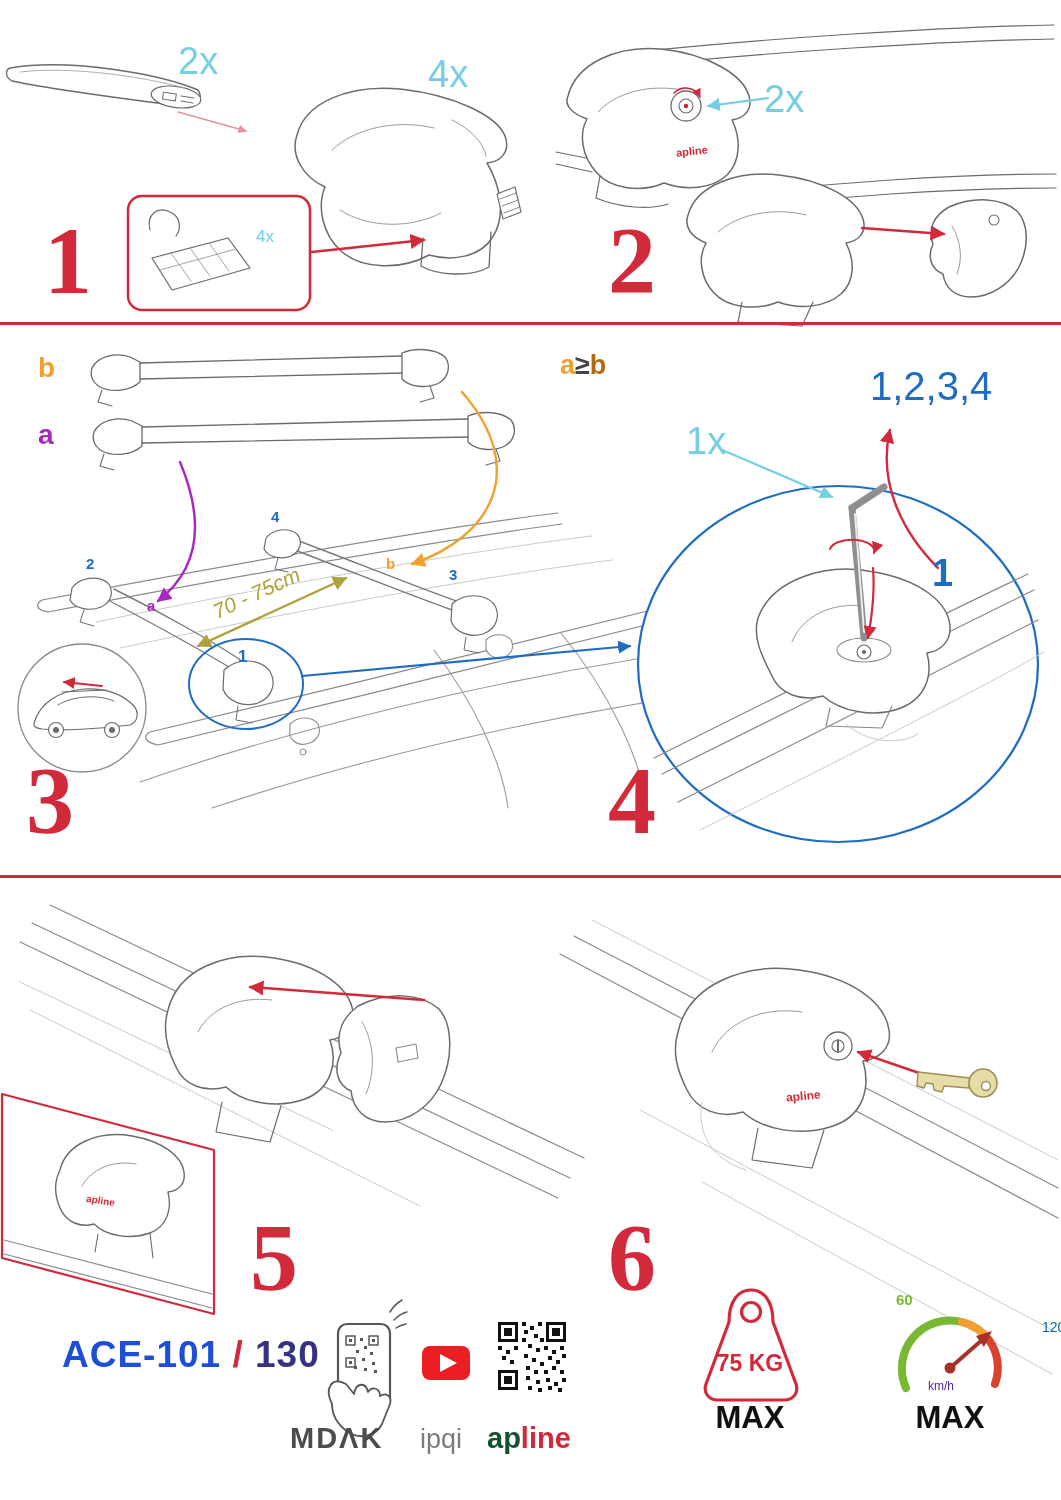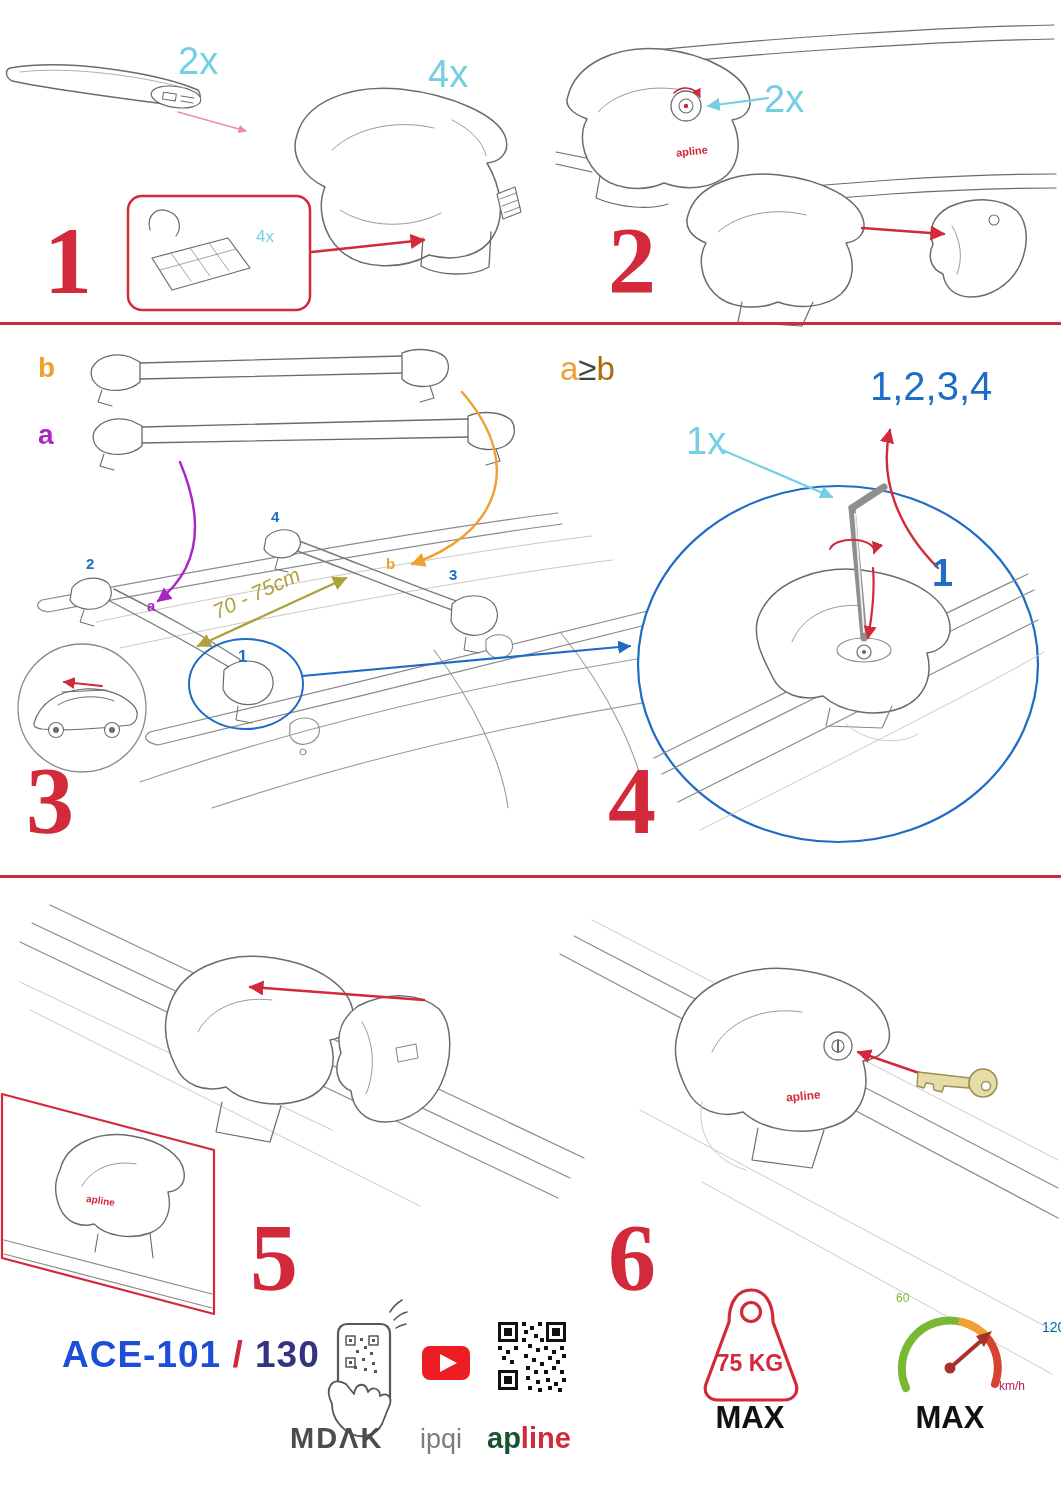--- a/index.html
+++ b/index.html
@@ -336,36 +336,36 @@
 <span class="lbl" style="left:38px;top:421px;font-size:28px;font-weight:700;color:#aa26c4">a</span>
 <span class="lbl posnum" style="left:86px;top:556px">2</span>
 <span class="lbl posnum" style="left:271px;top:509px">4</span>
 <span class="lbl" style="left:386px;top:556px;font-size:15px;font-weight:700;color:#efa02f">b</span>
 <span class="lbl posnum" style="left:449px;top:567px">3</span>
 <span class="lbl" style="left:147px;top:598px;font-size:15px;font-weight:700;color:#aa26c4">a</span>
 <span class="lbl posnum" style="left:238px;top:648px;font-size:17px">1</span>
 <span class="lbl" style="left:214px;top:602px;font-size:21px;font-style:italic;color:#ada23b;transform:rotate(-25deg);transform-origin:left center">70 - 75cm</span>
 <span class="lbl stepnum" style="left:26px;top:753px">3</span>
 
-<div class="lbl" style="left:560px;top:352px;font-size:33px;font-weight:400"><span style="color:#efa02f">a</span><span style="color:#444">≥</span><span style="color:#b06a10">b</span></div>
+<div class="lbl" style="left:560px;top:352px;font-size:27px;font-weight:700"><span style="color:#efa02f">a</span><span style="color:#444">≥</span><span style="color:#b06a10">b</span></div>
 <span class="lbl" style="left:870px;top:366px;font-size:40px;font-weight:400;color:#1f6cc5">1,2,3,4</span>
 <span class="lbl qty" style="left:686px;top:422px">1x</span>
 <span class="lbl" style="left:932px;top:554px;font-size:38px;font-weight:700;color:#1f6cc5">1</span>
 <span class="lbl stepnum" style="left:608px;top:753px">4</span>
 
 <span class="lbl brand-mini" style="left:86px;top:1196px;font-size:10px;transform:rotate(9deg)">apline</span>
 <span class="lbl stepnum" style="left:250px;top:1210px">5</span>
 
 <span class="lbl brand-mini" style="left:786px;top:1090px;font-size:12px;transform:rotate(-5deg)">apline</span>
 <span class="lbl stepnum" style="left:608px;top:1210px">6</span>
 
 <div class="lbl" style="left:62px;top:1336px;font-size:37px;font-weight:700;letter-spacing:1px"><span style="color:#1d4ed8">ACE-101</span><span style="color:#d2293b;white-space:pre"> / </span><span style="color:#33337f">130</span></div>
 <span class="lbl" style="left:290px;top:1424px;font-size:29px;font-weight:700;color:#4c4c4e;letter-spacing:2px">MDΛK</span>
 <span class="lbl" style="left:420px;top:1426px;font-size:27px;color:#7c7c7e">ipqi</span>
 <div class="lbl" style="left:487px;top:1424px;font-size:29px;font-weight:700"><span style="color:#14532d">ap</span><span style="color:#d2293b">line</span></div>
 <span class="lbl" style="left:705px;top:1352px;width:90px;text-align:center;font-size:23px;font-weight:700;color:#d2293b">75 KG</span>
 <span class="lbl" style="left:712px;top:1402px;width:76px;text-align:center;font-size:31px;font-weight:700;color:#111">MAX</span>
-<span class="lbl" style="left:896px;top:1292px;font-size:12px;font-weight:400;color:#78b833">60</span>
+<span class="lbl" style="left:896px;top:1292px;font-size:15px;font-weight:700;color:#78b833">60</span>
 <span class="lbl" style="left:1042px;top:1320px;font-size:14px;font-weight:400;color:#0369a1">120</span>
-<span class="lbl" style="left:981px;top:1380px;width:44px;text-align:right;font-size:12px;color:#be185d">km/h</span>
+<span class="lbl" style="left:928px;top:1380px;width:44px;text-align:left;font-size:12px;color:#4c1d95">km/h</span>
 <span class="lbl" style="left:912px;top:1402px;width:76px;text-align:center;font-size:31px;font-weight:700;color:#111">MAX</span>
 
 </div>
 
 </body></html>

